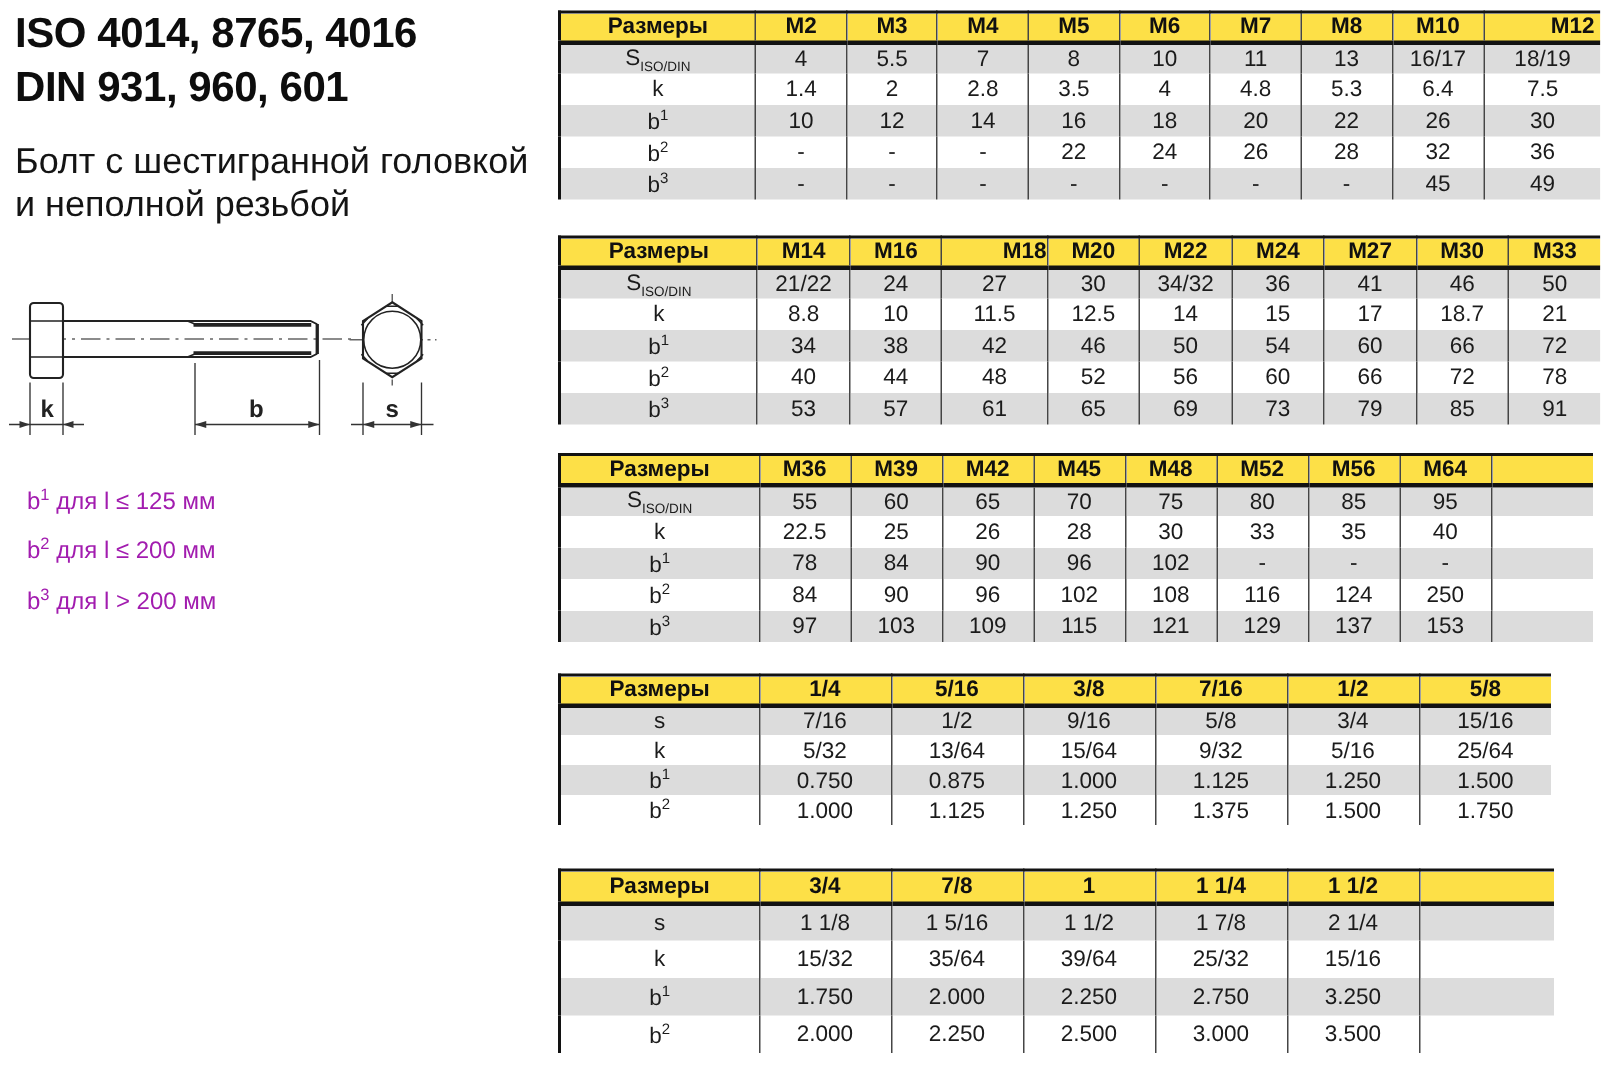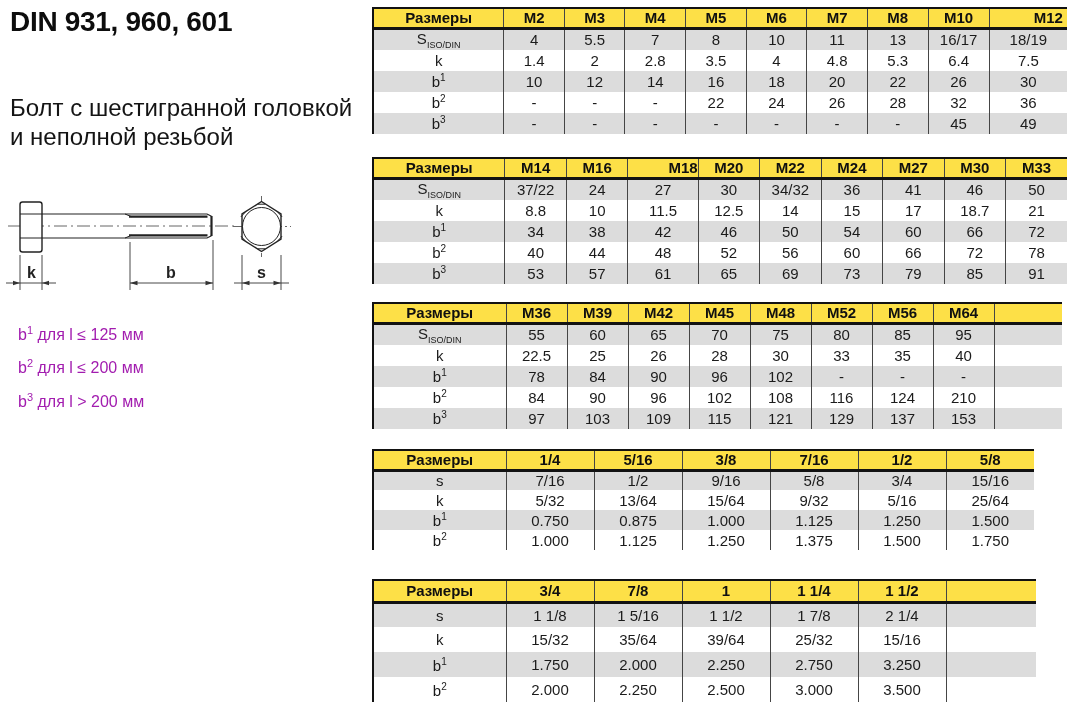--- a/index.html
+++ b/index.html
@@ -30,20 +30,21 @@
   .t-c thead tr { height:22px; } .t-c tbody tr { height:25px; }
   td.lbl sub { font-size:9px; }
   td.lbl sup { font-size:10px; }
 </style>
 </head>
 <body>
 
 <div class="page">
 
   <div class="title">
+    <div>ISO 4014, 8765, 4016</div>
     <div>DIN 931, 960, 601</div>
   </div>
 
   <div class="subtitle">
     <div>Болт с шестигранной головкой</div>
     <div>и неполной резьбой</div>
   </div>
 
   <svg class="drawing" width="310" height="112" viewBox="0 0 310 112">
 
@@ -191,21 +192,21 @@
           <th style="width: 62px;">M22</th>
           <th style="width: 62px;">M24</th>
           <th style="width: 62px;">M27</th>
           <th style="width: 62px;">M30</th>
           <th style="width: 62px;">M33</th>
         </tr>
       </thead>
       <tbody>
         <tr>
           <td class="lbl">S<sub>ISO/DIN</sub></td>
-          <td>37/22</td>
+          <td>21/22</td>
           <td>24</td>
           <td>27</td>
           <td>30</td>
           <td>34/32</td>
           <td>36</td>
           <td>41</td>
           <td>46</td>
           <td>50</td>
         </tr>
         <tr>
@@ -312,21 +313,21 @@
         </tr>
         <tr>
           <td class="lbl">b<sup>2</sup></td>
           <td>84</td>
           <td>90</td>
           <td>96</td>
           <td>102</td>
           <td>108</td>
           <td>116</td>
           <td>124</td>
-          <td>210</td>
+          <td>250</td>
           <td></td>
         </tr>
         <tr>
           <td class="lbl">b<sup>3</sup></td>
           <td>97</td>
           <td>103</td>
           <td>109</td>
           <td>115</td>
           <td>121</td>
           <td>129</td>

